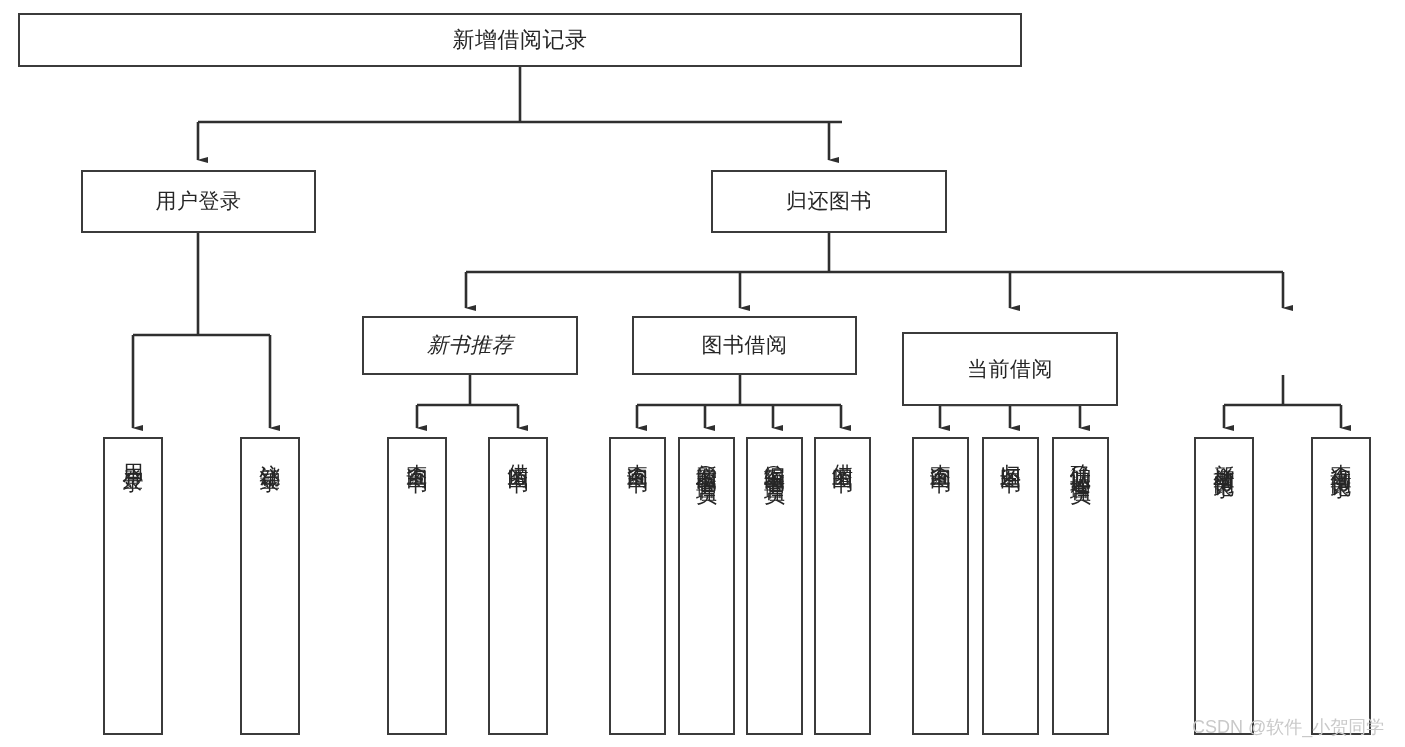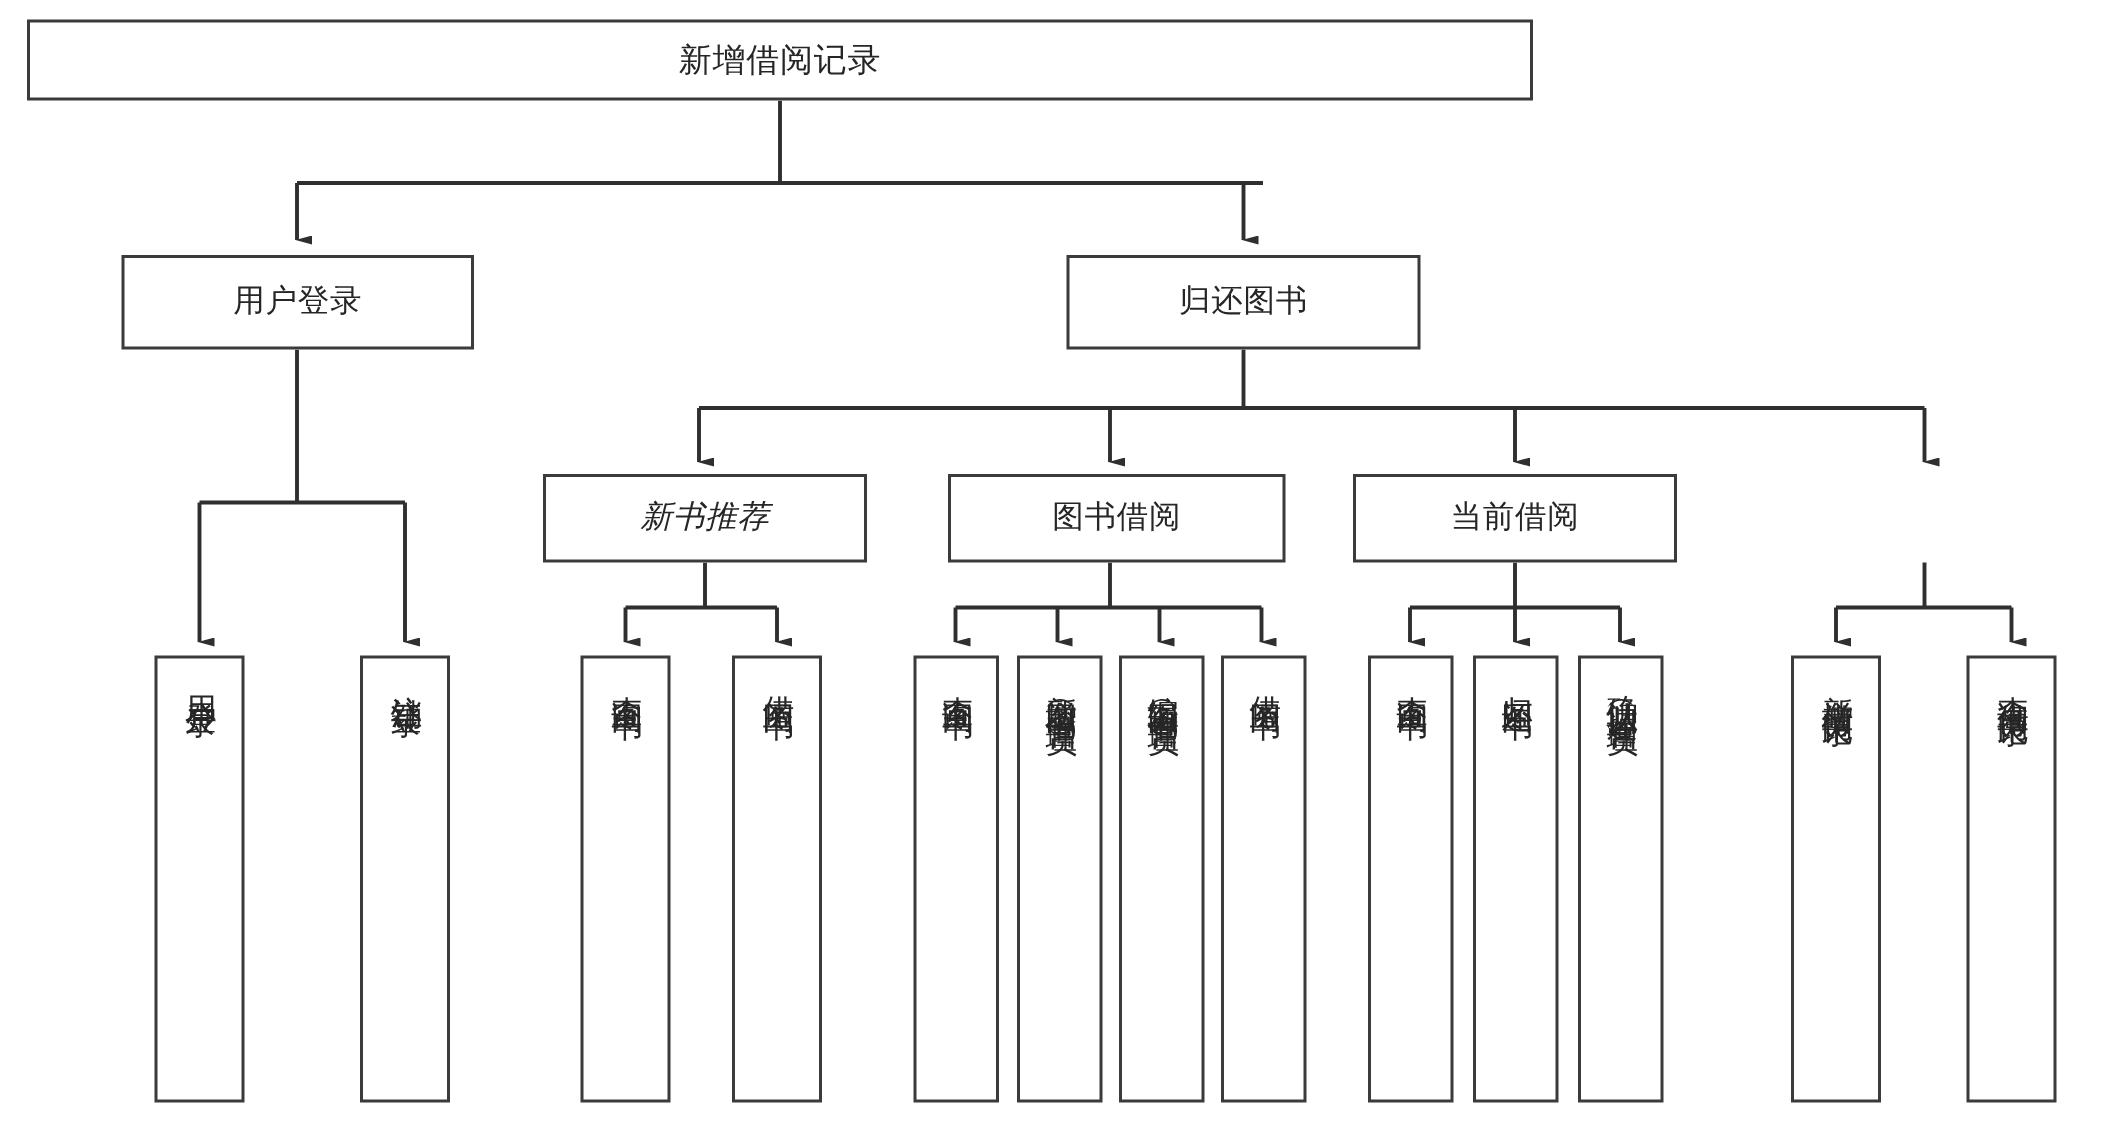--- a/index.html
+++ b/index.html
@@ -136,21 +136,21 @@
   <div class="node horiz" style="left:711px; top:170px; width:236px; height:63px;">
     <span class="label">归还图书</span>
   </div>
 
   <div class="node horiz" style="left:362px; top:316px; width:216px; height:59px;font-style:italic;">
     <span class="label">新书推荐</span>
   </div>
   <div class="node horiz" style="left:632px; top:316px; width:225px; height:59px;">
     <span class="label">图书借阅</span>
   </div>
-  <div class="node horiz" style="left:902px; top:316px; width:216px; height:59px;">
+  <div class="node horiz" style="left:902px; top:332px; width:216px; height:74px;">
     <span class="label">当前借阅</span>
   </div>
 
   <div class="node vert" style="left:103px; top:437px; width:60px; height:298px;">
     <span class="label">用户登录</span>
   </div>
   <div class="node vert" style="left:240px; top:437px; width:60px; height:298px;">
     <span class="label">注销登录</span>
   </div>
 
@@ -184,14 +184,15 @@
     <span class="label">确认归还（管理员）</span>
   </div>
 
   <div class="node vert" style="left:1194px; top:437px; width:60px; height:298px;">
     <span class="label">新增借阅记录</span>
   </div>
   <div class="node vert" style="left:1311px; top:437px; width:60px; height:298px;">
     <span class="label">查询借阅记录</span>
   </div>
 
+  <div class="watermark" style="left:1192px; top:715px;">CSDN @软件_小贺同学</div>
 
 </div>
 
 </body></html>

